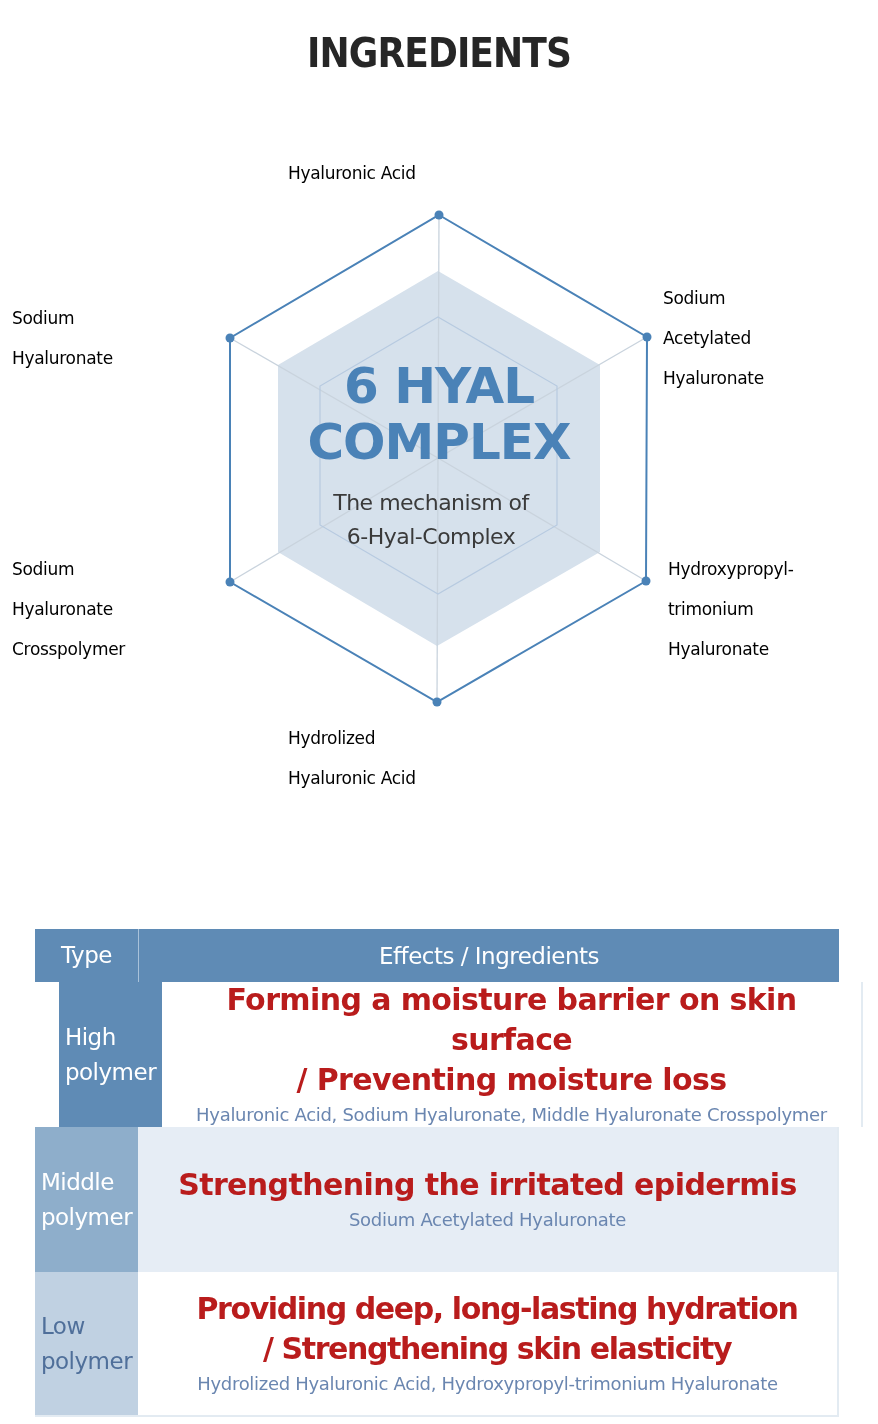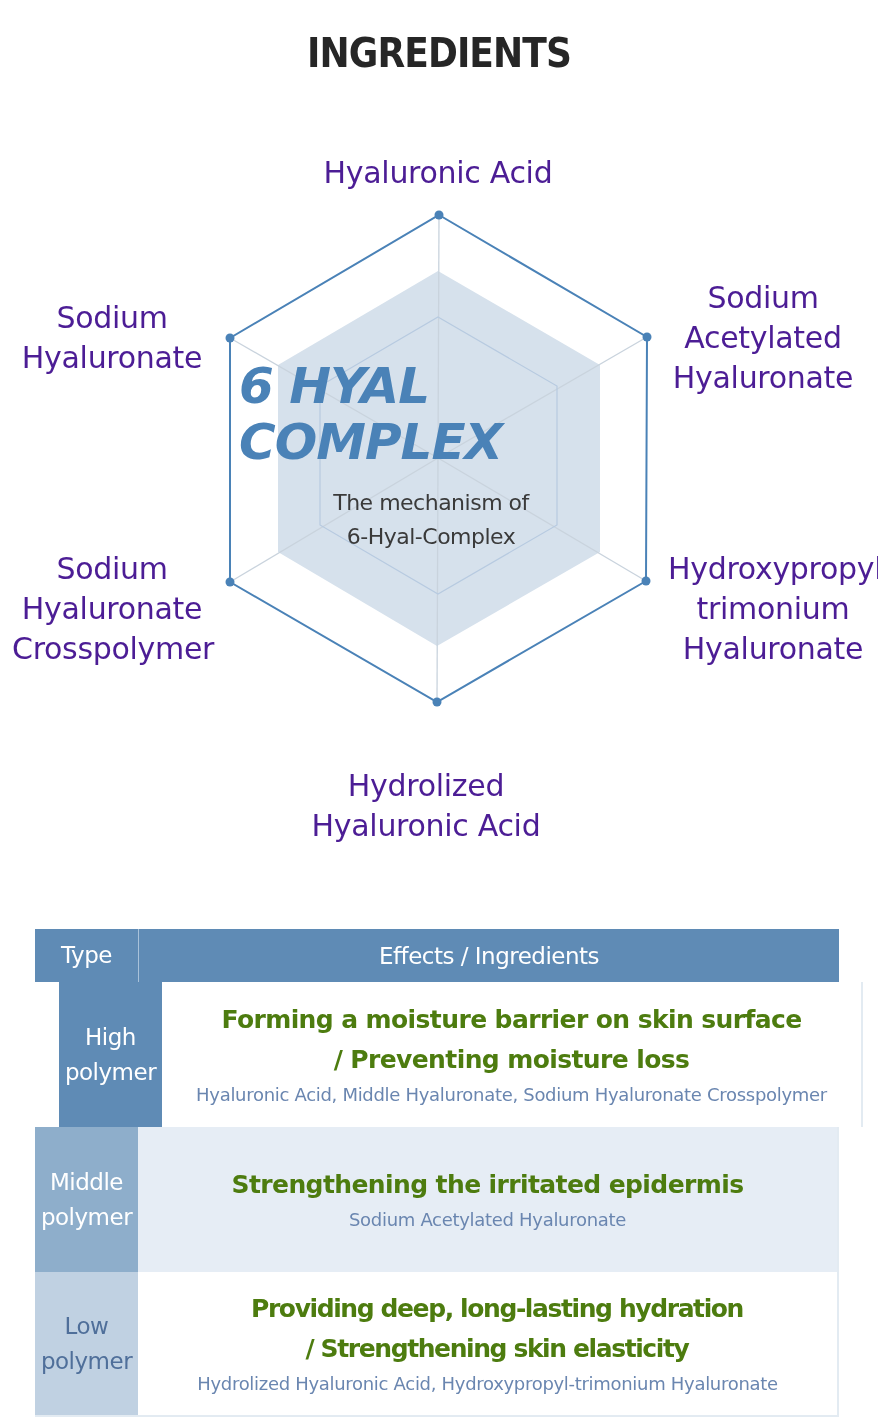--- a/index.html
+++ b/index.html
@@ -2,51 +2,51 @@
 <html><head>
 <meta charset="utf-8">
 <style>
   html, body { margin: 0; padding: 0; background: #ffffff; }
   body { width: 878px; height: 1424px; position: relative; overflow: hidden;
          font-family: "Liberation Sans", "DejaVu Sans", sans-serif; }
   .title { position: absolute; top: 30px; left: 0; width: 878px; text-align: center;
            font-size: 40px; font-weight: bold; color: #262626; letter-spacing: -1px;
            font-family: "DejaVu Sans", sans-serif; transform: scaleX(0.9); }
   svg.hex { position: absolute; left: 0; top: 0; }
-  .lbl { position: absolute; text-align: center; color: #4c1d95; font-size: 30px;
+  .lbl { position: absolute; text-align: left; color: #000000; font-size: 17px;
          line-height: 40px; font-family: "DejaVu Sans", sans-serif; font-weight: normal;
          letter-spacing: -0.3px; }
-  .center-title { position: absolute; left: 239px; width: 400px; 
+  .center-title { position: absolute; left: 239px; width: 400px; text-align: center;
          top: 358px; color: #4a82b7; font-weight: bold; font-size: 50px; line-height: 56px;
-         font-family: "DejaVu Sans", sans-serif; letter-spacing: -1px; font-style: italic; }
+         font-family: "DejaVu Sans", sans-serif; letter-spacing: -1px; }
   .center-sub { position: absolute; left: 231px; width: 400px; text-align: center;
          top: 486px; color: #3a3a3a; font-size: 22px; line-height: 34px;
          font-family: "DejaVu Sans", sans-serif; font-weight: normal; letter-spacing: -0.5px; }
 
   .table { position: absolute; left: 35px; top: 929px; width: 804px; }
   .row { display: flex; width: 804px; }
   .cell-type { width: 103px; display: flex; align-items: center; justify-content: center;
-         text-align: center; font-size: 23px; line-height: 35px; letter-spacing: -0.5px;
+         font-size: 23px; line-height: 35px; letter-spacing: -0.5px;
          font-family: "DejaVu Sans", sans-serif; }
   .cell-main { flex: 1; display: flex; flex-direction: column; align-items: center;
          justify-content: center; text-align: center; border-right: 2px solid #e3ebf2; }
   .hdr { height: 53px; background: #5f8bb5; color: #ffffff; }
   .hdr .cell-type { border-right: 1px solid #a9c2da; color: #fff; }
   .hdr .cell-main { color: #fff; font-size: 23px; letter-spacing: -0.5px; border-right: none;
          font-family: "DejaVu Sans", sans-serif; }
   .r-high { height: 145px; padding-left: 24px; }
   .r-high .cell-type { background: #5f8bb5; color: #ffffff; }
   .r-high .cell-main { background: #ffffff; }
   .r-mid { height: 145px; }
   .r-mid .cell-type { background: #8eaecb; color: #ffffff; }
   .r-mid .cell-main { background: #e6edf5; }
   .r-low { height: 143px; border-bottom: 2px solid #e3ebf2; }
   .r-low .cell-type { background: #c0d1e2; color: #4f6f9a; }
   .r-low .cell-main { background: #ffffff; }
-  .effect { color: #4d7c0f; font-weight: bold; font-size: 25px; line-height: 40px;
+  .effect { color: #b91c1c; font-weight: bold; font-size: 30px; line-height: 40px;
          letter-spacing: -0.6px; font-family: "DejaVu Sans", sans-serif; }
   .ingr { color: #6a86b0; font-size: 18px; line-height: 30px; letter-spacing: -0.3px;
          font-family: "DejaVu Sans", sans-serif; }
   .r-low .effect { letter-spacing: -1.4px; margin-left: 19px; }
 </style>
 </head>
 <body>
 
 <div class="title">INGREDIENTS</div>
 
@@ -91,21 +91,21 @@
 <div class="lbl" style="left:663px; width:200px; top:278px;">
   <div>Sodium</div>
   <div>Acetylated</div>
   <div>Hyaluronate</div>
 </div>
 <div class="lbl" style="left:668px; width:210px; top:549px;">
   <div>Hydroxypropyl-</div>
   <div>trimonium</div>
   <div>Hyaluronate</div>
 </div>
-<div class="lbl" style="left:276px; width:300px; top:718px;margin-top:48px;">
+<div class="lbl" style="left:288px; width:300px; top:718px;">
   <div>Hydrolized</div>
   <div>Hyaluronic Acid</div>
 </div>
 <div class="lbl" style="left:12px; width:200px; top:549px;">
   <div>Sodium</div>
   <div>Hyaluronate</div>
   <div>Crosspolymer</div>
 </div>
 <div class="lbl" style="left:12px; width:200px; top:298px;">
   <div>Sodium</div>
@@ -121,21 +121,21 @@
   <div class="row r-high">
     <div class="cell-type">
       <div>
         <div>High</div>
         <div>polymer</div>
       </div>
     </div>
     <div class="cell-main">
       <div class="effect">Forming a moisture barrier on skin surface</div>
       <div class="effect">/ Preventing moisture loss</div>
-      <div class="ingr">Hyaluronic Acid, Middle Hyaluronate, Sodium Hyaluronate Crosspolymer</div>
+      <div class="ingr">Hyaluronic Acid, Sodium Hyaluronate, Middle Hyaluronate Crosspolymer</div>
     </div>
   </div>
 
   <div class="row r-mid">
     <div class="cell-type">
       <div>
         <div>Middle</div>
         <div>polymer</div>
       </div>
     </div>

